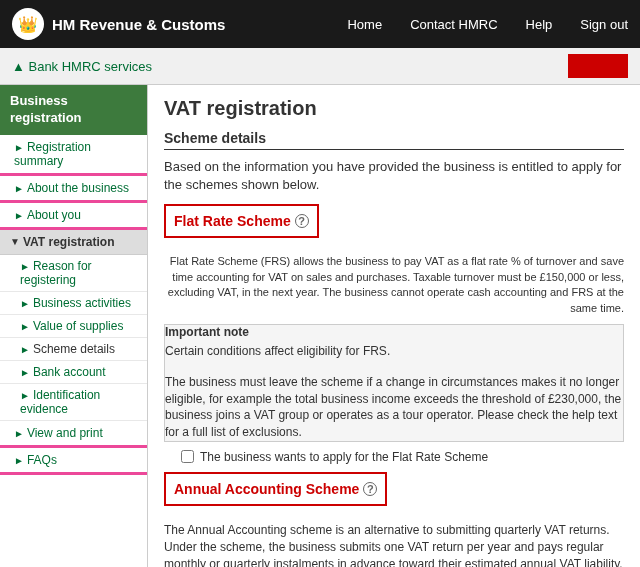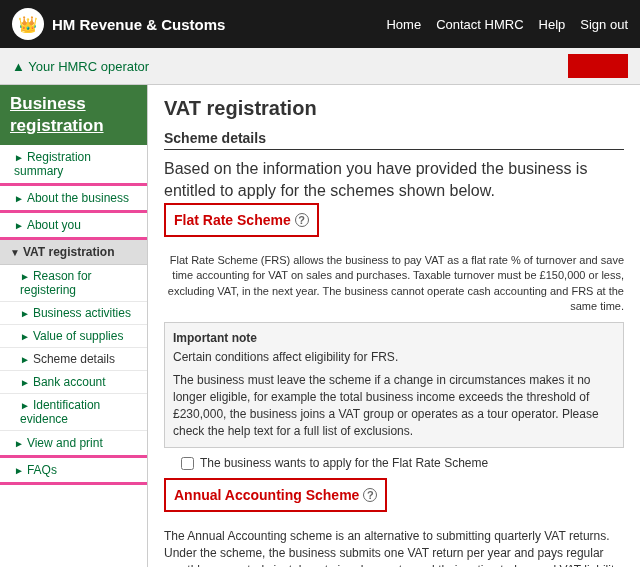--- a/index.html
+++ b/index.html
@@ -27,21 +27,21 @@
       background: #fff;
       border-radius: 50%;
       display: flex;
       align-items: center;
       justify-content: center;
       font-size: 16px;
     }
     .header-nav {
       display: flex;
       align-items: flex-end;
-      gap: 15px;
+      gap: 28px;
       color: #fff;
       font-size: 13px;
     }
     .header-nav a {
       color: #fff;
       text-decoration: none;
     }
 
     
     .services-bar {
@@ -78,25 +78,24 @@
     .sidebar {
       width: 148px;
       min-width: 148px;
       background: #fff;
       border-right: 1px solid #ccc;
       padding-top: 0;
     }
     .sidebar-section-header {
       background: #3d7a3d;
       color: #fff;
-      font-size: 17px;
+      font-size: 13px;
       font-weight: bold;
       padding: 8px 10px;
       line-height: 1.3;
-      text-decoration: underline;
     }
     .sidebar-item {
       display: block;
       padding: 5px 10px 5px 14px;
       font-size: 12px;
       color: #006e35;
       text-decoration: none;
       border-bottom: 3px solid #ec4899;
       cursor: pointer;
     }
@@ -139,21 +138,22 @@
     }
     .section-header {
       font-size: 14px;
       font-weight: bold;
       color: #333;
       border-bottom: 1px solid #333;
       margin-bottom: 8px;
       padding-bottom: 3px;
     }
     .intro-text {
-      font-size: 16px;
+      font-size: 13px;
+      margin-bottom: 10px;
       line-height: 1.4;
     }
     .scheme-box {
       border: 2px solid #cc0000;
       padding: 7px 8px;
       margin-bottom: 10px;
       display: inline-block;
     }
     .scheme-title {
       font-size: 14px;
@@ -179,21 +179,21 @@
     .scheme-desc {
       font-size: 11px;
       line-height: 1.4;
       margin: 6px 0;
       color: #333;
       text-align: right;
     }
     .important-note {
       background: #f5f5f5;
       border: 1px solid #ccc;
-      padding: 8px;
+      padding: 0;
       margin: 8px 0;
     }
     .important-note-title {
       font-size: 12px;
       font-weight: bold;
       color: #333;
       margin-bottom: 4px;
     }
     .important-note-text {
       font-size: 12px;
@@ -229,21 +229,21 @@
   <div class="header-nav">
     <a>Home</a>
     <a>Contact HMRC</a>
     <a>Help</a>
     <a>Sign out</a>
   </div>
 </div>
 
 <div class="services-bar">
   <a>
-    <span>▲ </span><span>Your HMRC operator</span>
+    <span>▲ </span><span>Bank HMRC services</span>
   </a>
   <button class="red-button">&nbsp;&nbsp;&nbsp;&nbsp;&nbsp;&nbsp;&nbsp;</button>
 </div>
 
 <div class="main-layout">
 
   <div class="sidebar">
     <div class="sidebar-section-header">Business<br>registration</div>
     <a class="sidebar-item"><span class="arrow">►</span><span>Registration summary</span></a>
     <a class="sidebar-item"><span class="arrow">►</span><span>About the business</span></a>
@@ -271,21 +271,21 @@
       <div class="scheme-box">
         <div class="scheme-title">
           <span>Flat Rate Scheme</span>
           <span class="help-icon">?</span>
         </div>
       </div>
       <p class="scheme-desc">Flat Rate Scheme (FRS) allows the business to pay VAT as a flat rate % of turnover and save time accounting for VAT on sales and purchases. Taxable turnover must be £150,000 or less, excluding VAT, in the next year. The business cannot operate cash accounting and FRS at the same time.</p>
       <div class="important-note">
         <div class="important-note-title">Important note</div>
         <p class="important-note-text">Certain conditions affect eligibility for FRS.</p>
-        <p class="important-note-text" style="margin-top:6px;">The business must leave the scheme if a change in circumstances makes it no longer eligible, for example the total business income exceeds the threshold of £230,000, the business joins a VAT group or operates as a tour operator. Please check the help text for a full list of exclusions.</p>
+        <p class="important-note-text" style="margin-top:14px;">The business must leave the scheme if a change in circumstances makes it no longer eligible, for example the total business income exceeds the threshold of £230,000, the business joins a VAT group or operates as a tour operator. Please check the help text for a full list of exclusions.</p>
       </div>
       <div class="checkbox-row">
         <input type="checkbox" style="">
         <label>The business wants to apply for the Flat Rate Scheme</label>
       </div>
     </div>
 
     <div style="margin-top:4px;">
       <div class="scheme-box">
         <div class="scheme-title">

